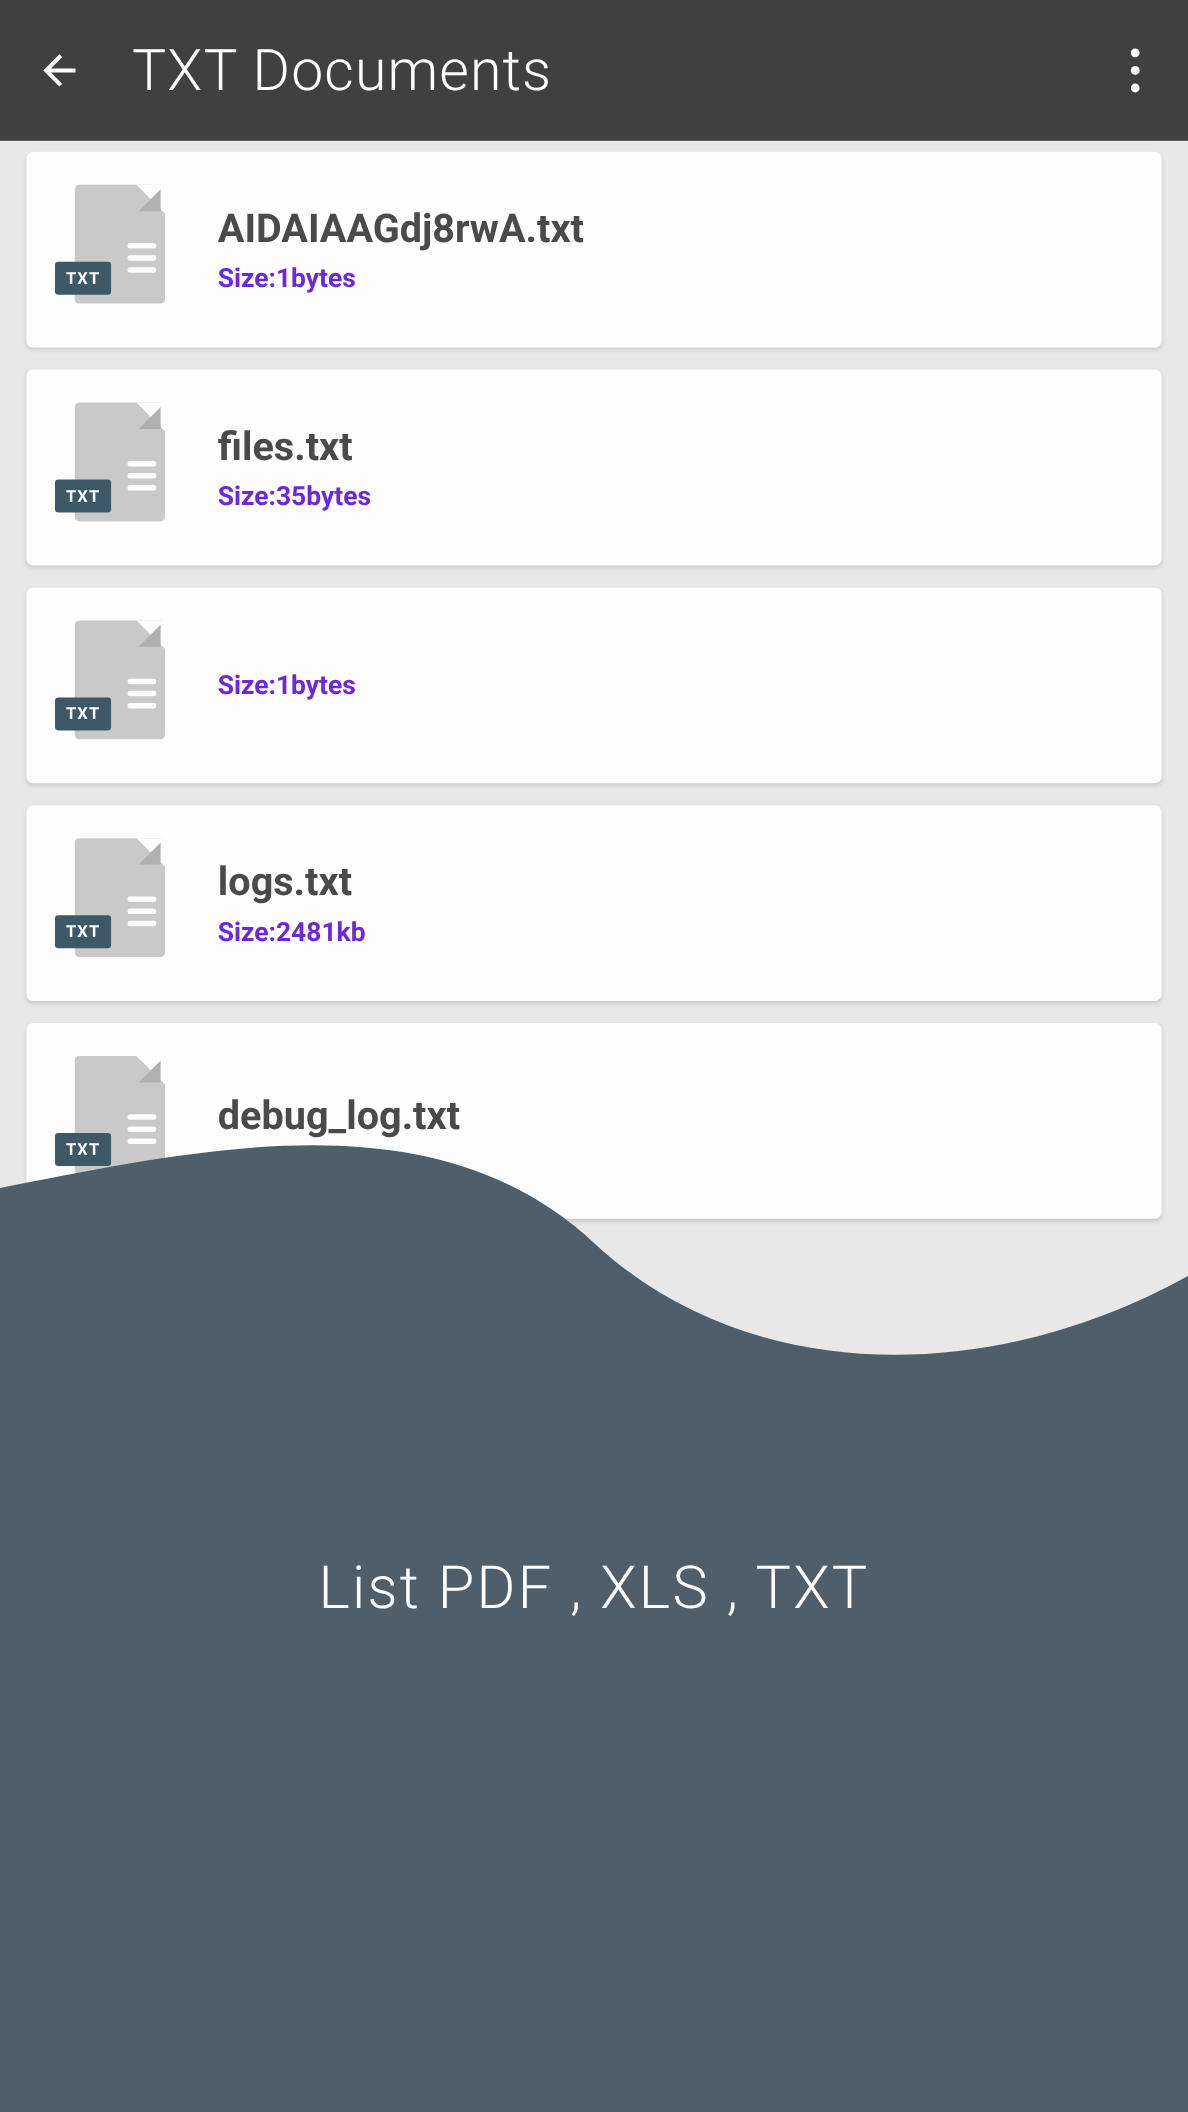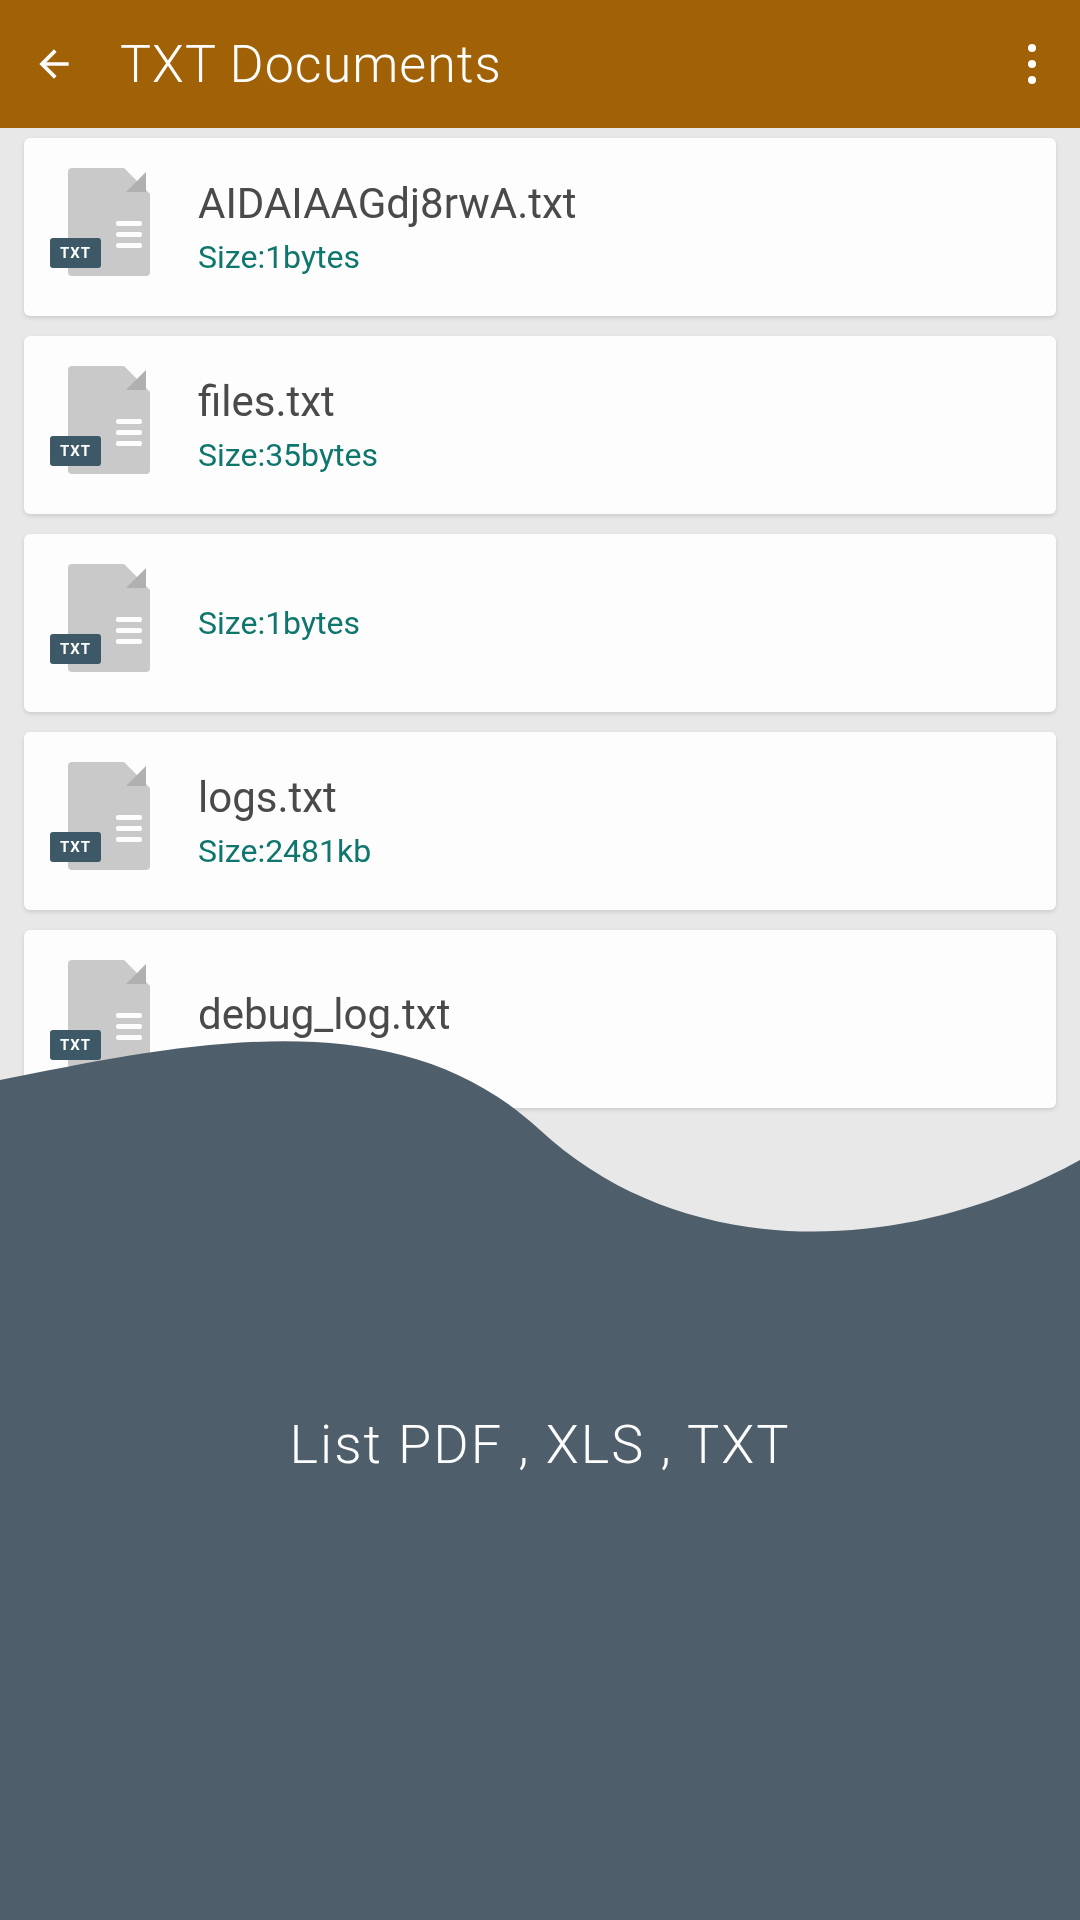--- a/index.html
+++ b/index.html
@@ -5,21 +5,21 @@
   * { margin: 0; padding: 0; box-sizing: border-box; }
   body {
     width: 1080px;
     height: 1920px;
     background: #e8e8e8;
     font-family: -apple-system, BlinkMacSystemFont, "Segoe UI", Roboto, sans-serif;
     overflow: hidden;
     position: relative;
   }
   .header {
-    background: #a16207;
+    background: #404040;
     height: 128px;
     display: flex;
     align-items: center;
     padding: 0 28px;
     position: relative;
   }
   .back-btn {
     width: 52px;
     height: 52px;
     display: flex;
@@ -130,28 +130,28 @@
     border-radius: 3px;
     letter-spacing: 1px;
   }
   .file-info {
     margin-left: 48px;
     display: flex;
     flex-direction: column;
     gap: 10px;
   }
   .file-name {
-    font-size: 42px;
+    font-size: 36px;
     color: #4a4a4a;
-    font-weight: 400;
+    font-weight: 700;
   }
   .file-size {
-    font-size: 32px;
-    color: #0f766e;
-    font-weight: 400;
+    font-size: 24px;
+    color: #6d28d9;
+    font-weight: 700;
   }
   .wave-section {
     position: absolute;
     bottom: 0;
     left: 0;
     width: 1080px;
     height: 920px;
     pointer-events: none;
   }
   .wave-section svg {

